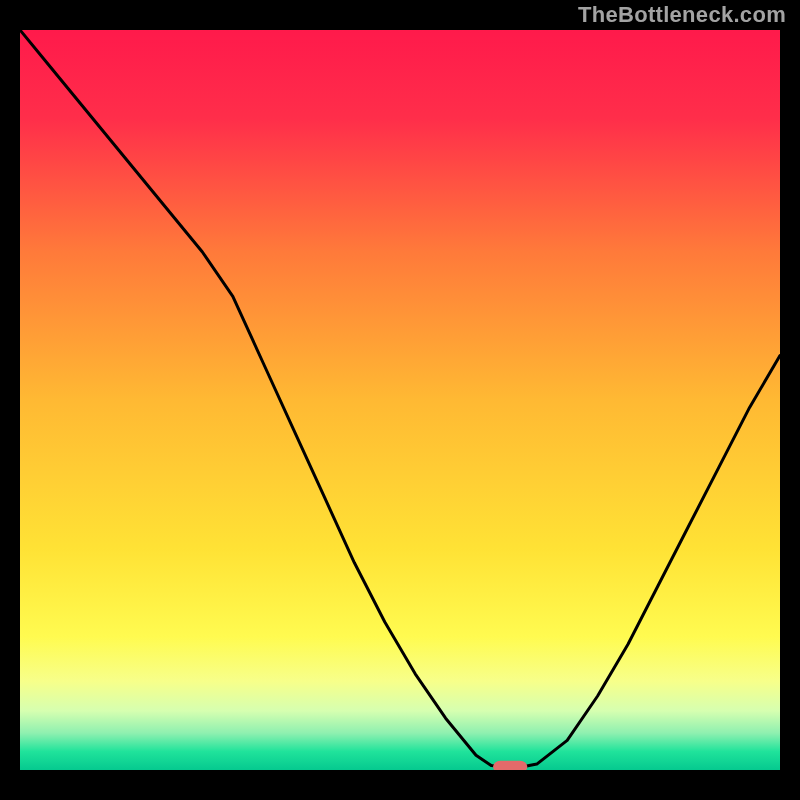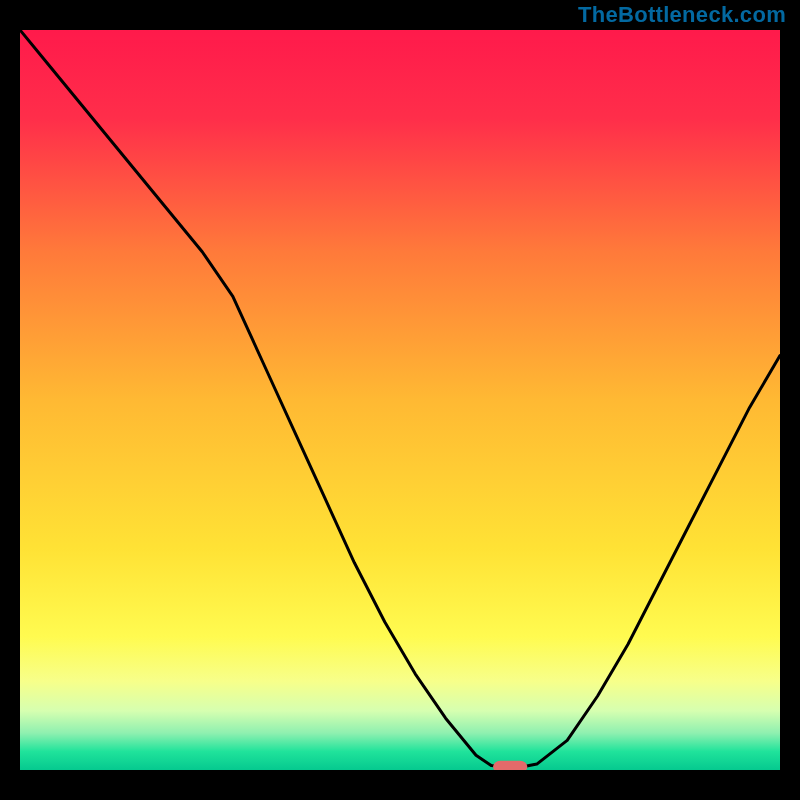--- a/index.html
+++ b/index.html
@@ -16,21 +16,21 @@
     height: 800px;
     background: #000;
   }
   .watermark {
     position: absolute;
     top: 2px;
     right: 14px;
     font-family: Arial, Helvetica, sans-serif;
     font-size: 22px;
     font-weight: bold;
-    color: #0369a1;
+    color: #a3a3a3;
     letter-spacing: 0.3px;
     z-index: 10;
   }
   .plot-area {
     position: absolute;
     left: 20px;
     top: 30px;
     width: 760px;
     height: 740px;
   }

